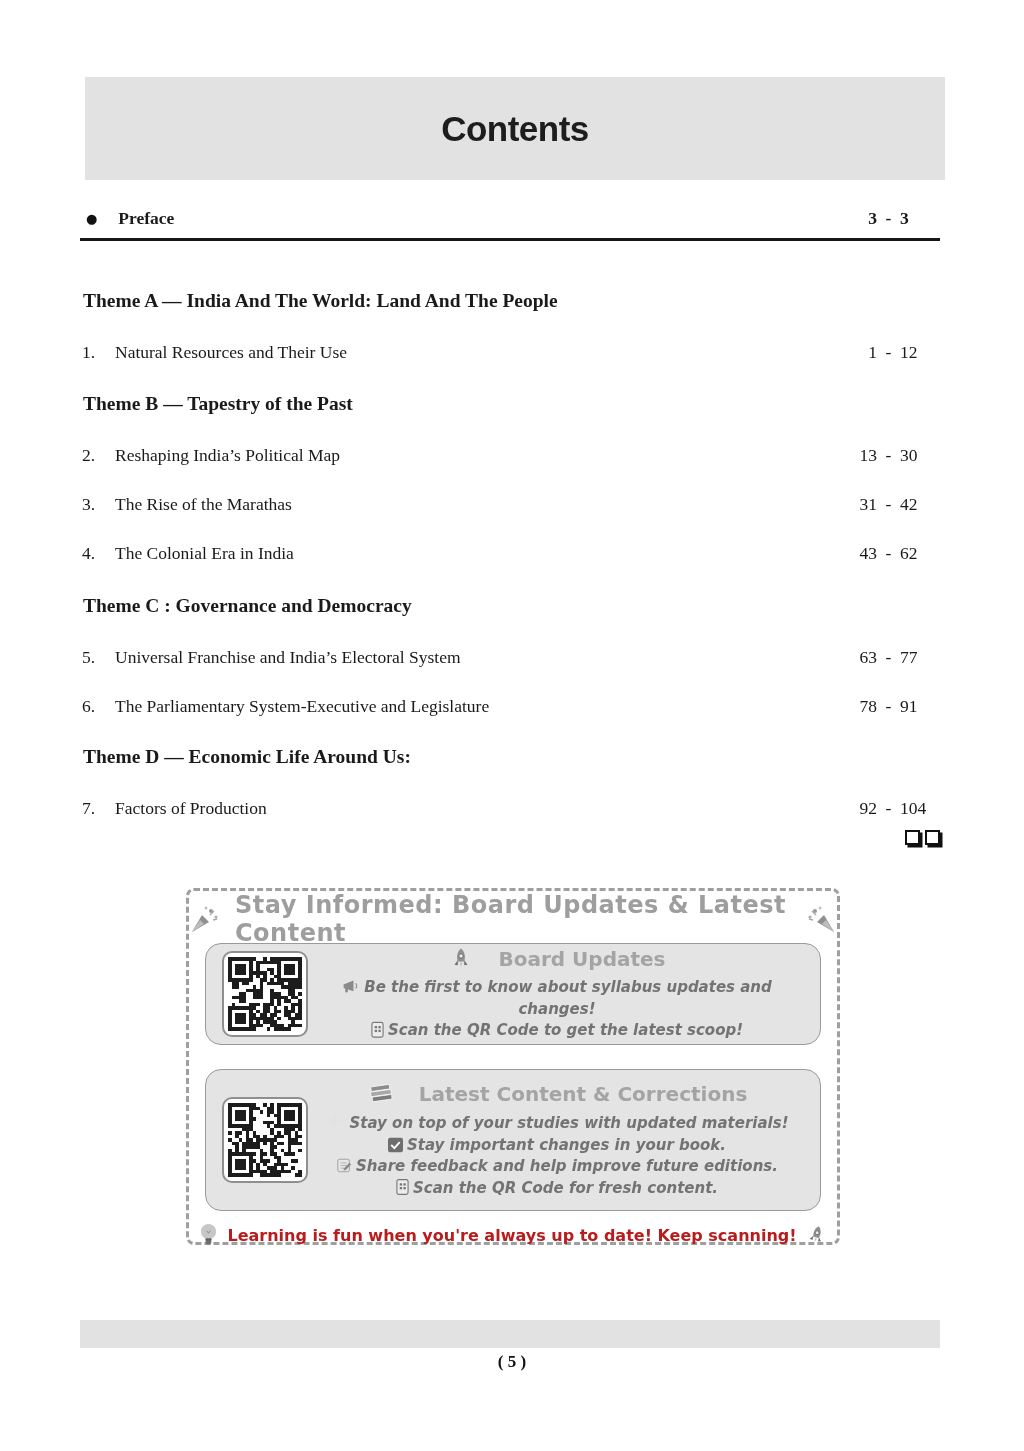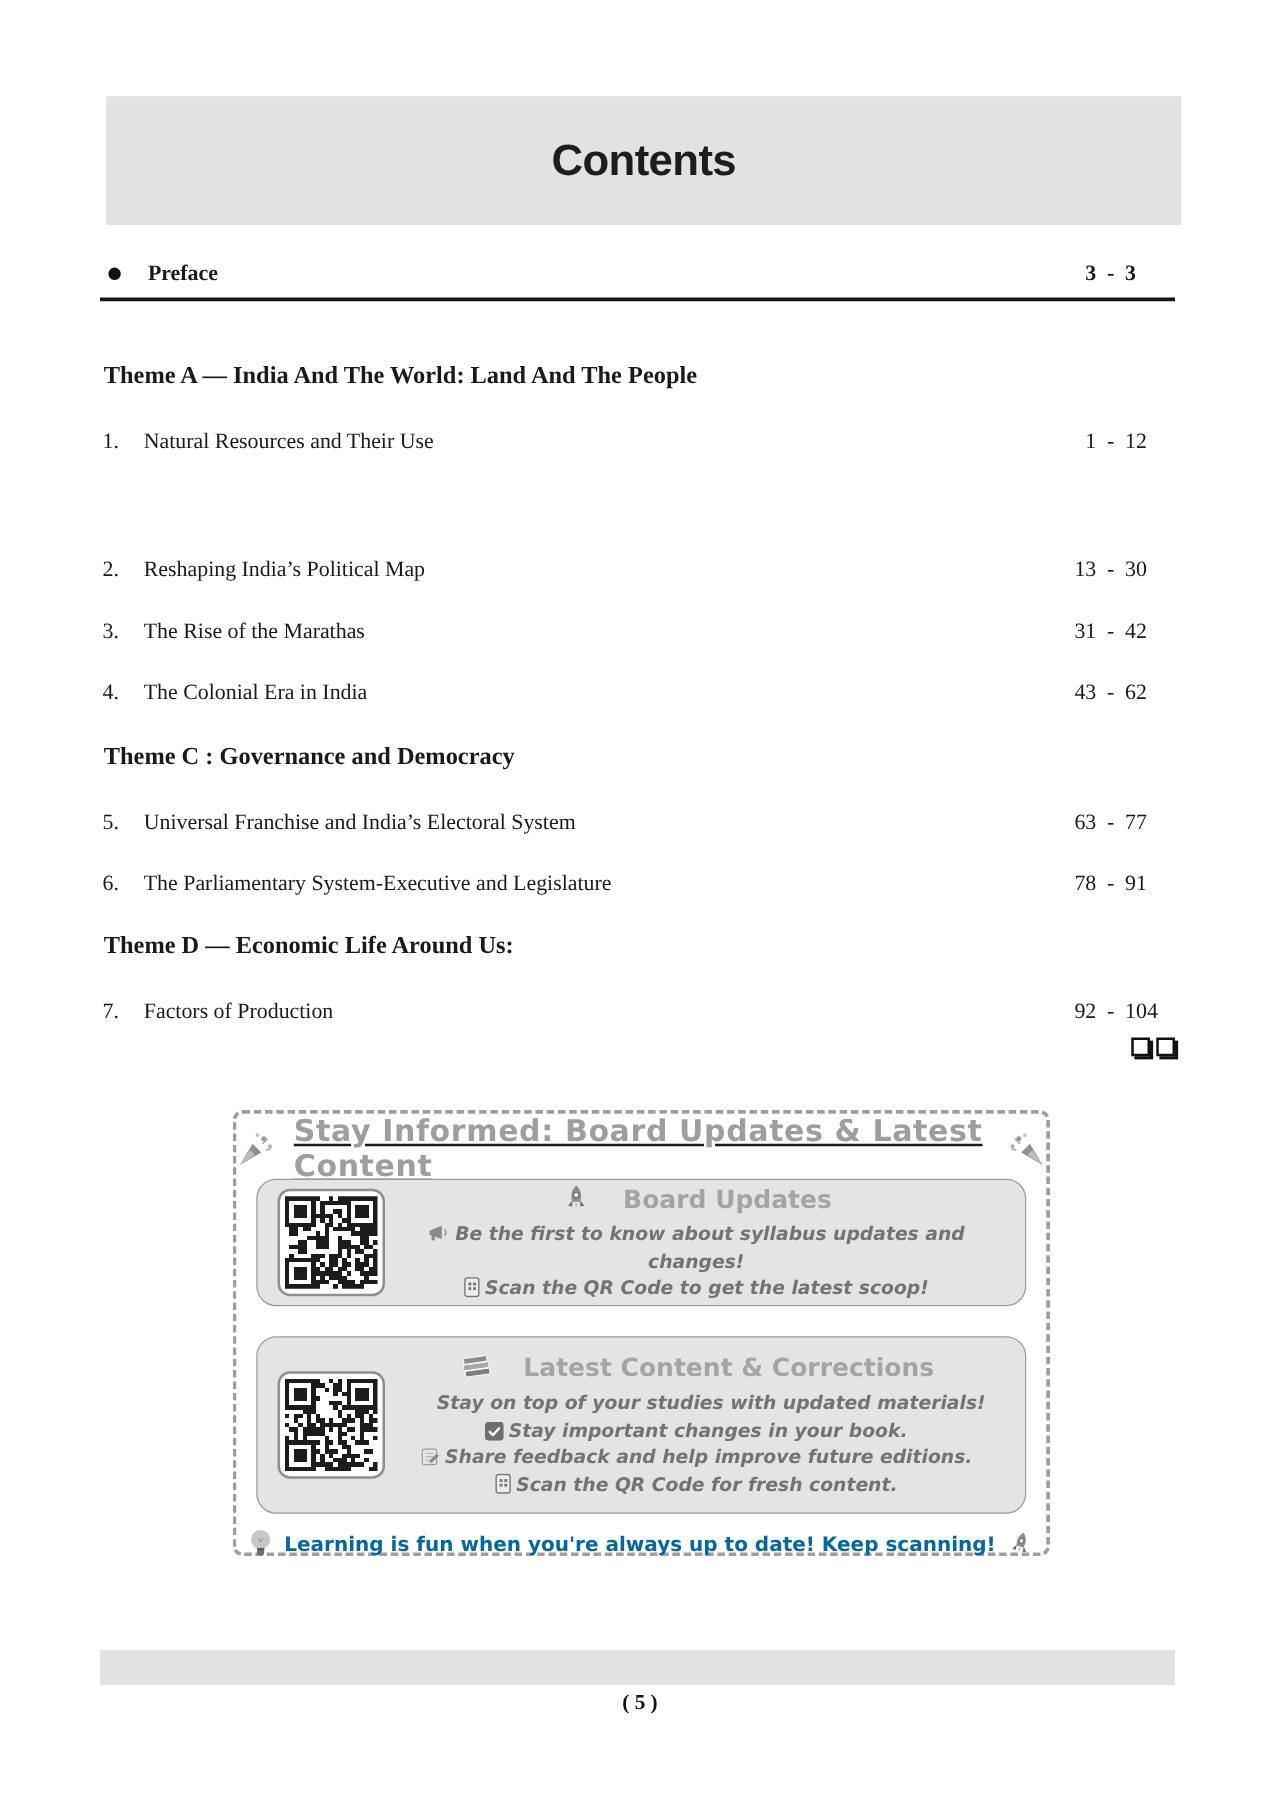--- a/index.html
+++ b/index.html
@@ -31,36 +31,36 @@
   .pe{width:40px;text-align:left;}
   .t-a{top:288px}.c-1{top:339px}.t-b{top:391px}.c-2{top:442px}.c-3{top:491px}
   .c-4{top:540px}.t-c{top:593px}.c-5{top:644px}.c-6{top:693px}.t-d{top:744px}.c-7{top:795px}
   .endmark{position:absolute;left:80px;top:830px;width:860px;display:flex;justify-content:flex-end;gap:5px;}
   .sq{width:11px;height:11px;border:2.5px solid #111;background:#fff;box-shadow:2.5px 2.5px 0 #111;}
 
   
   .stay-box{position:absolute;left:186px;top:888px;width:648px;height:351px;
             border:3px dashed #9f9f9f;border-radius:8px;background:#fff;
             font-family:"DejaVu Sans","Liberation Sans",sans-serif;}
-  .stay-title{margin-top:9px;height:38px;display:flex;align-items:center;justify-content:center;gap:14px;text-decoration:underline;}
+  .stay-title{margin-top:9px;height:38px;display:flex;align-items:center;justify-content:center;gap:14px;}
   .stay-title .tt{font-size:24px;font-weight:700;color:#9e9e9e;letter-spacing:0.5px;}
   .section{position:relative;margin:0 16px;border-radius:16px;background:#e4e4e4;border:1.5px solid #9a9a9a;}
   .s1{margin-top:5px;height:100px;}
   .s2{margin-top:24px;height:140px;}
   .qr-wrap{position:absolute;left:16px;top:50%;transform:translateY(-50%);
            width:74px;height:74px;background:#fff;border:2px solid #8f8f8f;border-radius:10px;padding:4px;}
   .qr-code{width:100%;height:100%;}
   .txt{position:absolute;left:102px;right:14px;top:50%;transform:translateY(-50%);text-align:center;}
   .sec-title{display:flex;align-items:center;justify-content:center;gap:24px;
              font-size:20px;font-weight:700;color:#a4a4a4;margin-bottom:5px;}
   .line{font-size:15px;font-weight:600;color:#737373;line-height:21.5px;font-style:italic;}
   .line b{font-weight:800;}
   .line .ic{display:inline-block;vertical-align:-3px;margin-right:4px;}
   .tagline{margin-top:11px;display:flex;align-items:center;justify-content:center;gap:8px;
-           font-size:16px;font-weight:700;color:#0369a1;}
+           font-size:16px;font-weight:700;color:#b91c1c;}
 
   
   .footer-bar{position:absolute;left:80px;top:1320px;width:860px;height:28px;background:#e2e2e2;}
   .page-num{position:absolute;left:0;top:1352px;width:1024px;text-align:center;
             font-size:17px;font-weight:700;color:#111;}
   svg{display:block;}
   .inline-svg{display:inline-block;}
 </style>
 </head>
 <body>
@@ -89,20 +89,23 @@
   <div class="trow c-1">
     <span class="num">1.</span>
     <span class="ctitle">Natural Resources and Their Use</span>
     <span class="pages">
       <span class="ps">1</span>
       <span class="sep">-</span>
       <span class="pe">12</span>
     </span>
   </div>
 
+  <div class="trow t-b">
+    <span class="theme">Theme B — Tapestry of the Past</span>
+  </div>
 
   <div class="trow c-2">
     <span class="num">2.</span>
     <span class="ctitle">Reshaping India’s Political Map</span>
     <span class="pages">
       <span class="ps">13</span>
       <span class="sep">-</span>
       <span class="pe">30</span>
     </span>
   </div>

